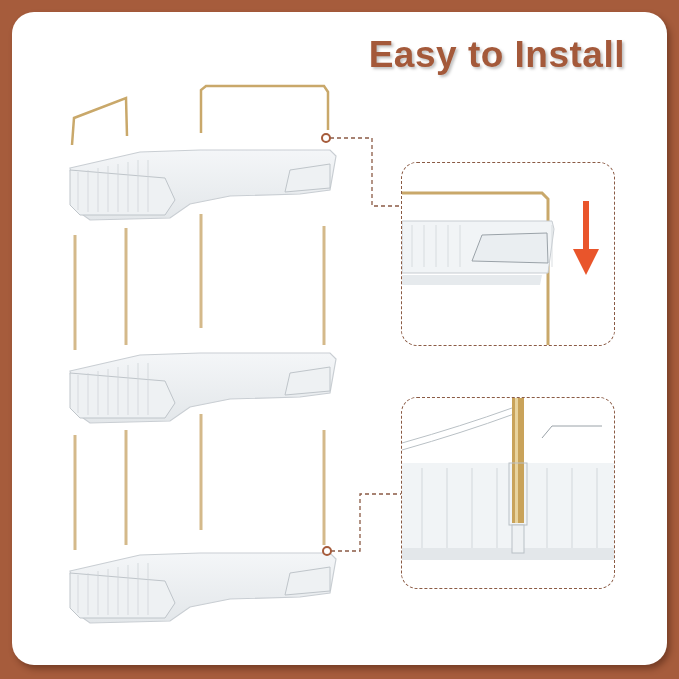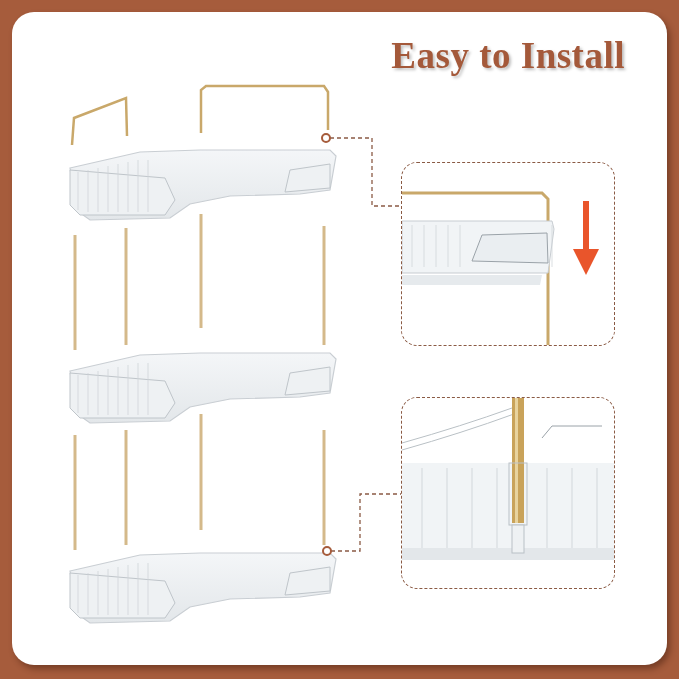--- a/index.html
+++ b/index.html
@@ -1,18 +1,18 @@
 <!DOCTYPE html>
 <html><head>
 <meta charset="utf-8">
 <style>
   html,body{margin:0;padding:0;}
   body{width:679px;height:679px;background:#a65c3c;position:relative;overflow:hidden;font-family:"DejaVu Serif",serif;}
   .card{position:absolute;left:12px;top:12px;width:655px;height:653px;background:#fff;border-radius:22px;box-shadow:3px 4px 6px rgba(60,25,10,.45);overflow:hidden;}
-  .title{position:absolute;right:42px;top:22px;font-family:Liberation Serif, serif;font-weight:bold;font-size:37px;color:#a4593a;letter-spacing:.5px;text-shadow:2px 2px 3px rgba(0,0,0,.25);}
+  .title{position:absolute;right:42px;top:22px;font-family:Liberation Sans, sans-serif;font-weight:bold;font-size:37px;color:#a4593a;letter-spacing:.5px;text-shadow:2px 2px 3px rgba(0,0,0,.25);}
   svg{position:absolute;left:0;top:0;}
   .inset{position:absolute;border:1.5px dashed #8a5a44;border-radius:16px;overflow:hidden;background:#fff;}
 </style>
 </head>
 <body>
 
 <div class="card">
 
   <div class="title">Easy to Install</div>
 

